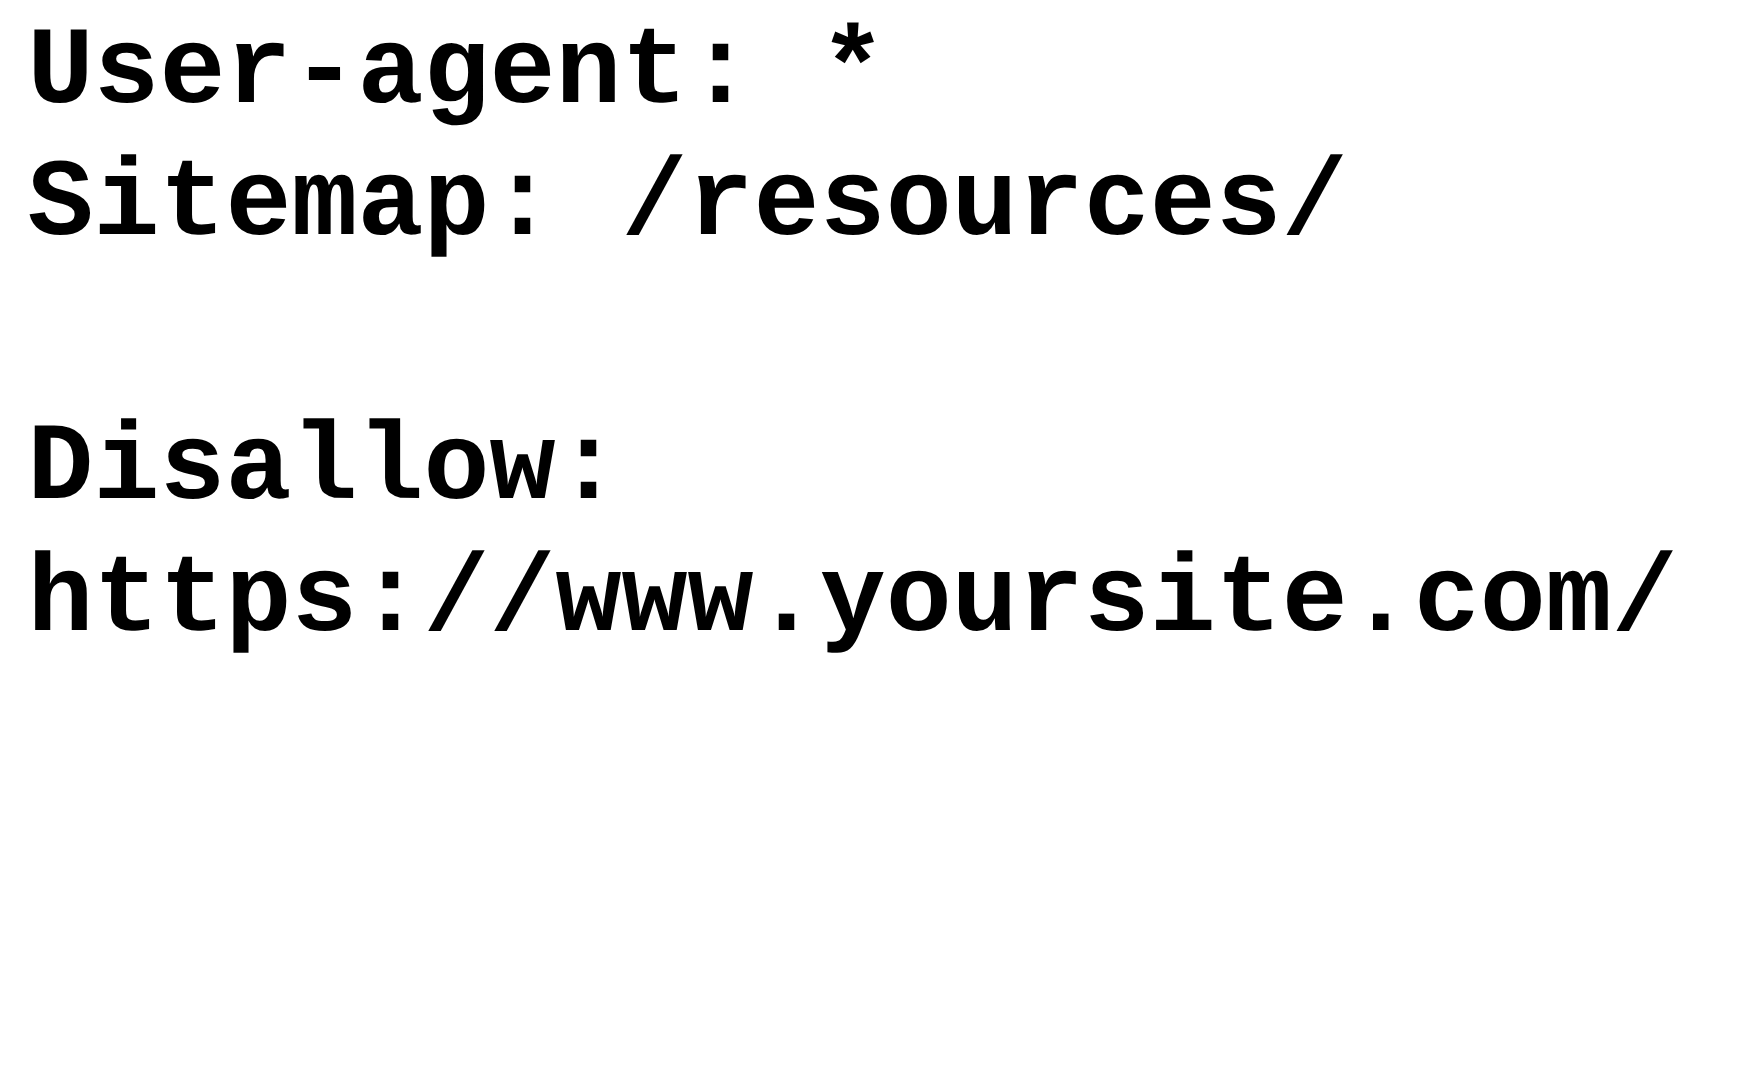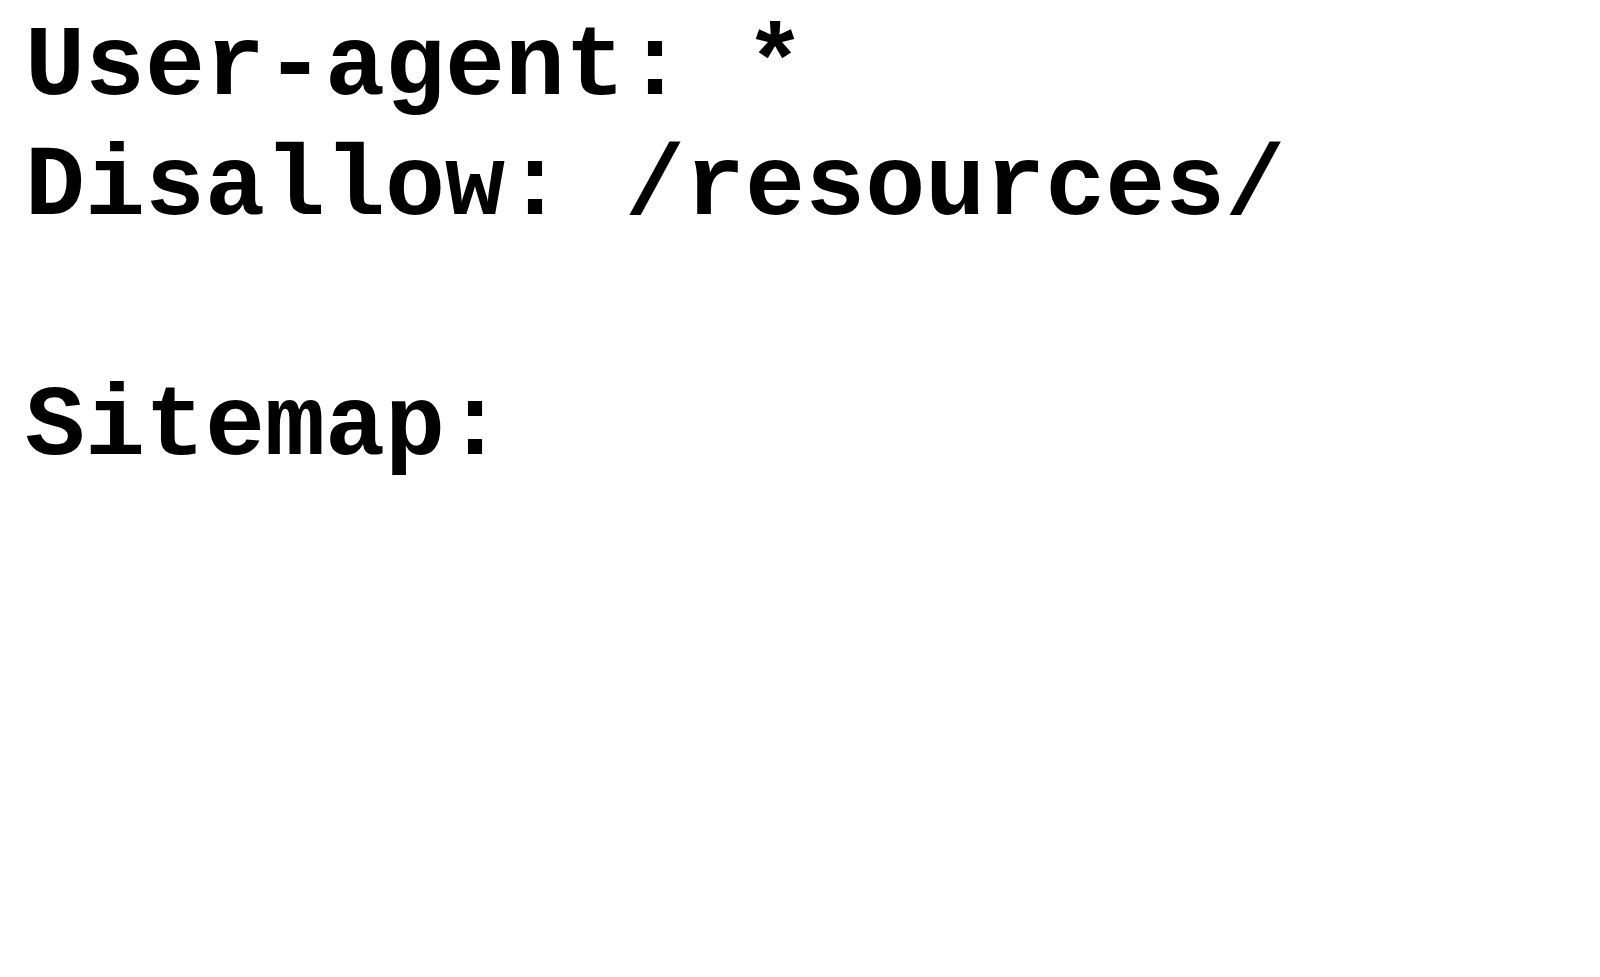--- a/index.html
+++ b/index.html
@@ -23,16 +23,17 @@
   .line {
     white-space: pre;
     min-height: 120px;
   }
 </style>
 </head>
 <body>
 
 <div class="document">
   <div class="line">User-agent: *</div>
-  <div class="line">Disallow: /resources/</div>
+  <div class="line">Sitemap: /resources/</div>
   <div class="line"></div>
-  <div class="line">Sitemap:</div>
+  <div class="line">Disallow:</div>
+  <div class="line">https://www.yoursite.com/</div>
 </div>
 
 </body></html>

